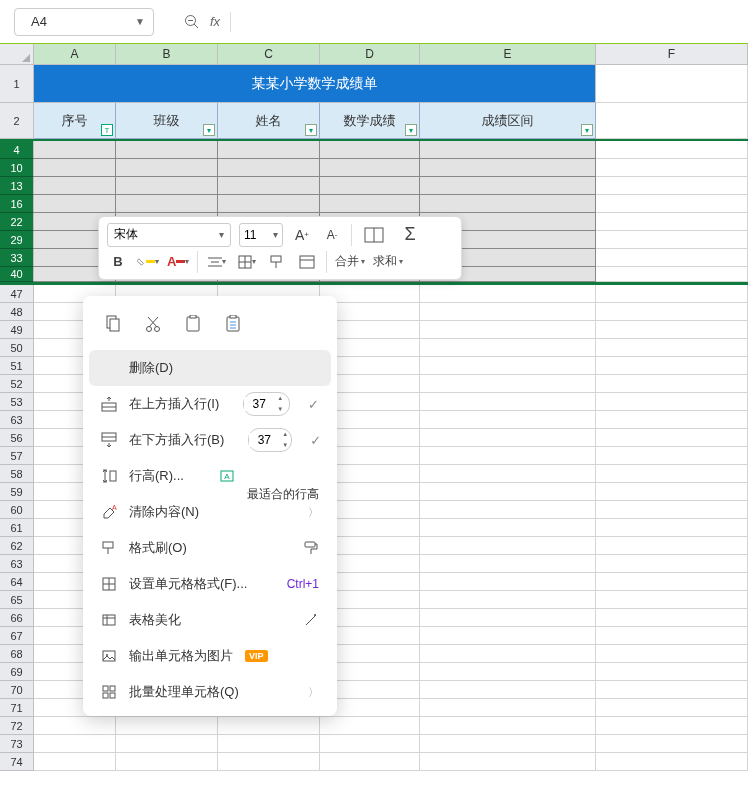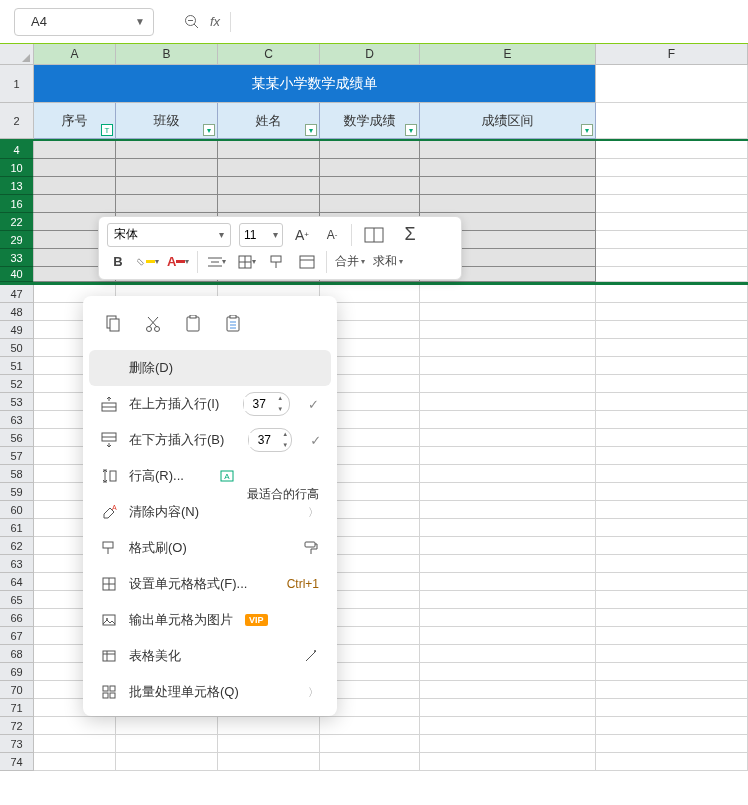--- a/index.html
+++ b/index.html
@@ -48,21 +48,21 @@
 .mt-textbtn { font-size:12px; color:#444; display:flex; align-items:center; gap:2px; }
 .color-strip { width:14px; height:3px; }
 
 
 .ctx-menu { position:absolute; left: 83px; top: 296px; width: 254px; background:#fff; border-radius: 8px; box-shadow: 0 4px 20px rgba(0,0,0,0.2); padding: 10px 0 6px; z-index: 99; }
 .ctx-icons-row { display:flex; gap: 16px; padding: 6px 18px 14px; }
 .ctx-icon { width: 24px; height: 24px; display:flex; align-items:center; justify-content:center; color:#555; }
 .ctx-item { display:flex; align-items:center; height: 36px; padding: 0 18px; font-size: 13px; color:#333; gap: 12px; position:relative; }
 .ctx-item.hover { background:#ededed; border-radius: 6px; margin: 0 6px; padding: 0 12px; }
 .ctx-item .spacer { flex:1; }
-.ctx-item .right-txt { color:#a16207; font-size:12px; }
+.ctx-item .right-txt { color:#6d28d9; font-size:12px; }
 .ctx-item .chev { color:#999; font-size: 11px; }
 .ctx-item svg, .ctx-icon svg { flex-shrink: 0; }
 .ctx-spinner { width: 48px; height: 24px; border:1px solid #ccc; border-radius:11px; display:flex; align-items:center; font-size:12px; }
 .ctx-spinner input { width: 30px; border:none; outline:none; text-align:center; font-size:12px; }
 .ctx-spinner-btns { display:flex; flex-direction:column; width:12px; }
 .ctx-spinner-btn { height: 11px; font-size:6px; text-align:center; color:#666; line-height:10px; }
 .ctx-check { color:#888; font-size:13px; margin-left:6px; }
 .ctx-label { flex-shrink: 0; }
 .vip-badge { background:#ff9800; color:#fff; font-size:9px; padding: 1px 4px; border-radius:2px; font-weight:bold; }
 .no-icon-pad { width: 16px; }
@@ -658,39 +658,39 @@
         <line x1="8" y1="2" x2="8" y2="14" stroke="#555"></line>
       </svg>
     <span class="ctx-label">设置单元格格式(F)...</span>
     <span class="spacer"></span>
     <span class="right-txt">Ctrl+1</span>
   </div>
 
   <div class="ctx-item">
     <svg width="16" height="16" viewBox="0 0 16 16">
         <rect x="2" y="3" width="12" height="10" stroke="#555" fill="none"></rect>
+        <line x1="2" y1="6" x2="14" y2="6" stroke="#555"></line>
+        <line x1="6" y1="3" x2="6" y2="13" stroke="#555"></line>
+      </svg>
+    <span class="ctx-label">表格美化</span>
+    <span class="spacer"></span>
+    <svg width="16" height="16" viewBox="0 0 16 16">
+        <path d="M3 13 L11 5 M11 5 L13 3" stroke="#555"></path>
+        <path d="M12 2 L12 4 M11 3 L13 3" stroke="#555"></path>
+      </svg>
+  </div>
+
+  <div class="ctx-item">
+    <svg width="16" height="16" viewBox="0 0 16 16">
+        <rect x="2" y="3" width="12" height="10" stroke="#555" fill="none"></rect>
         <circle cx="6" cy="7" r="1" fill="#555"></circle>
         <path d="M2 12 L6 8 L9 11 L11 9 L14 12" stroke="#555" fill="none"></path>
       </svg>
     <span class="ctx-label">输出单元格为图片</span>
     <span class="vip-badge">VIP</span>
-  </div>
-
-  <div class="ctx-item">
-    <svg width="16" height="16" viewBox="0 0 16 16">
-        <rect x="2" y="3" width="12" height="10" stroke="#555" fill="none"></rect>
-        <line x1="2" y1="6" x2="14" y2="6" stroke="#555"></line>
-        <line x1="6" y1="3" x2="6" y2="13" stroke="#555"></line>
-      </svg>
-    <span class="ctx-label">表格美化</span>
-    <span class="spacer"></span>
-    <svg width="16" height="16" viewBox="0 0 16 16">
-        <path d="M3 13 L11 5 M11 5 L13 3" stroke="#555"></path>
-        <path d="M12 2 L12 4 M11 3 L13 3" stroke="#555"></path>
-      </svg>
   </div>
 
   <div class="ctx-item">
     <svg width="16" height="16" viewBox="0 0 16 16">
         <rect x="2" y="2" width="5" height="5" stroke="#555" fill="none"></rect>
         <rect x="9" y="2" width="5" height="5" stroke="#555" fill="none"></rect>
         <rect x="2" y="9" width="5" height="5" stroke="#555" fill="none"></rect>
         <rect x="9" y="9" width="5" height="5" stroke="#555" fill="none"></rect>
       </svg>
     <span class="ctx-label">批量处理单元格(Q)</span>

